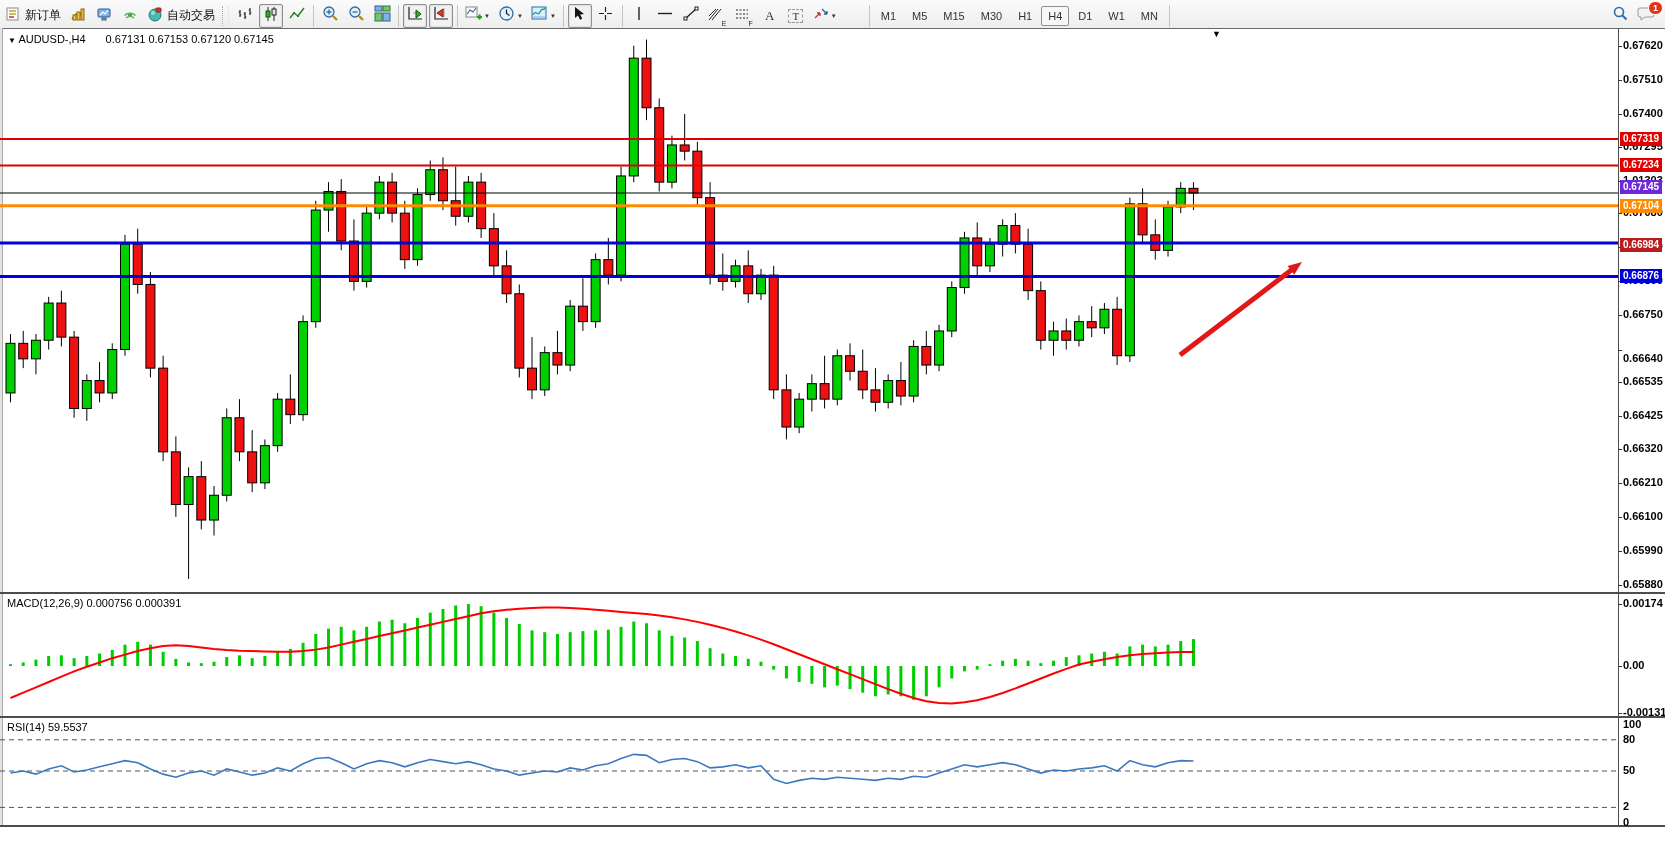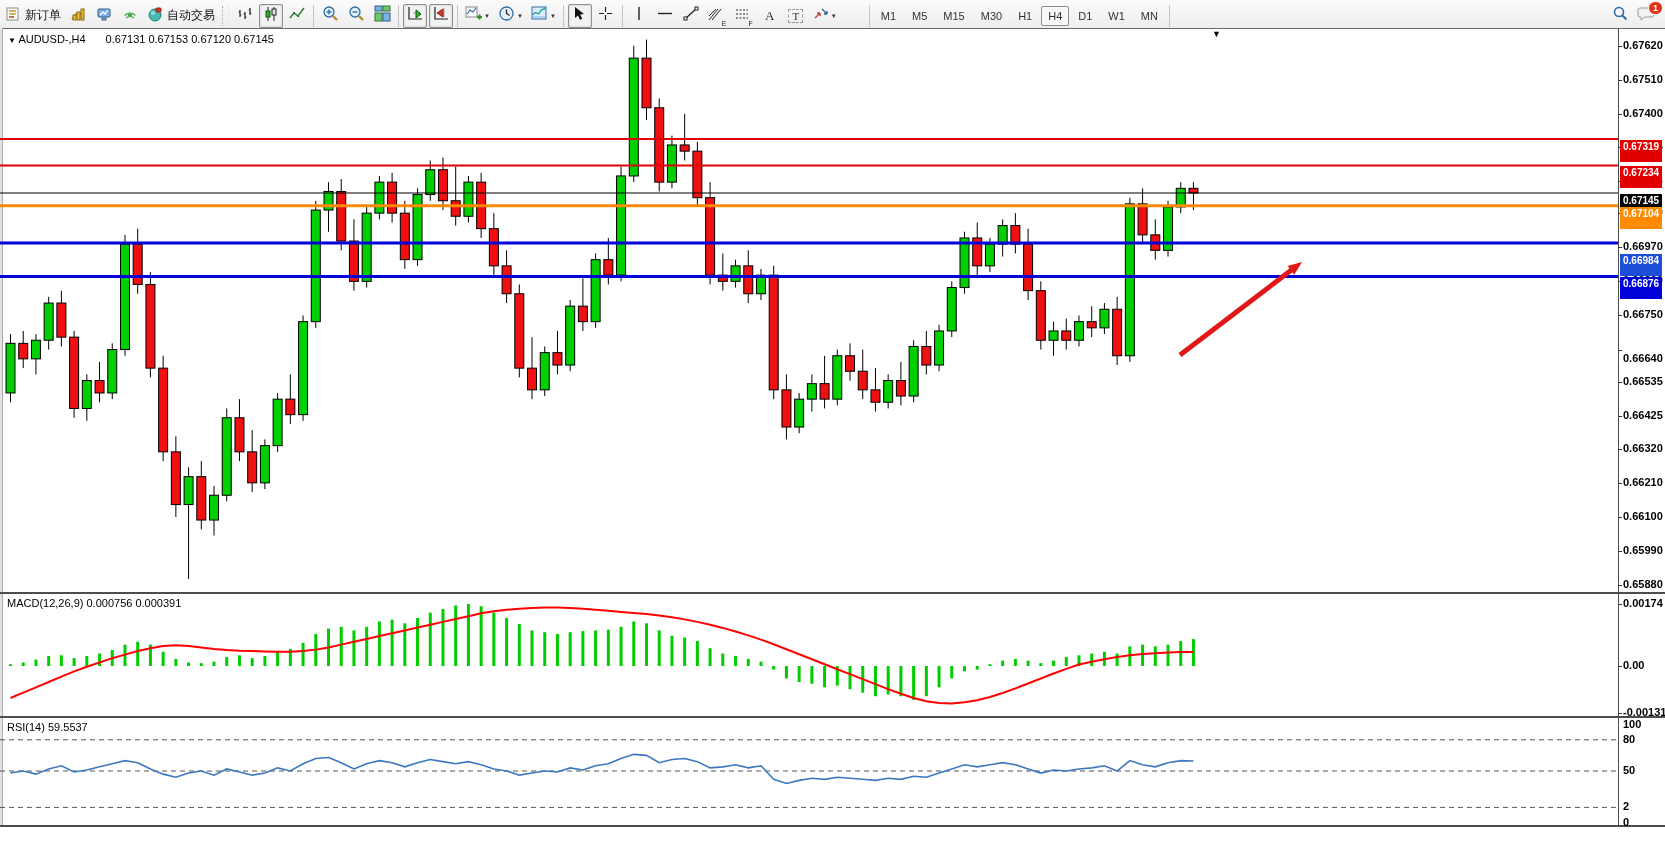--- a/index.html
+++ b/index.html
@@ -28,22 +28,22 @@
   #chart-title .sym{margin-right:20px;}
   #shift-marker{position:absolute;left:1212px;top:29px;font-size:9px;color:#000;}
   svg.panel{position:absolute;left:0;}
   #main-svg{top:30px;}
   #macd-svg{top:594px;}
   #rsi-svg{top:718px;}
   .hsep{position:absolute;left:0;width:1665px;height:2px;background:#4d4d4d;}
   #axis-v{position:absolute;left:1618px;top:28px;width:1px;height:799px;background:#4d4d4d;}
   .ptick{position:absolute;left:1623px;font-size:11px;font-weight:bold;color:#000;white-space:nowrap;}
   .pdash{position:absolute;left:1618px;width:4px;height:1px;background:#333;}
-  .tag{position:absolute;left:1620px;height:22px;line-height:14px;font-size:10px;font-weight:bold;
-       color:#fff;padding:0 3px;white-space:nowrap;margin-top:8px;}
+  .tag{position:absolute;left:1620px;height:14px;line-height:14px;font-size:10px;font-weight:bold;
+       color:#fff;padding:0 3px;white-space:nowrap;}
   .ind-label{position:absolute;left:7px;font-size:11px;color:#000;white-space:nowrap;}
   #time-strip{position:absolute;left:0;top:827px;width:1665px;height:20px;background:#fff;}
   .ttick{position:absolute;top:827px;width:1px;height:4px;background:#000;}
 </style>
 </head>
 <body>
 
 <div id="toolbar">
   <div class="tbtn">
     <span>
@@ -668,23 +668,23 @@
     <div class="pdash" style="top: 482.85px;"></div>
     <div class="ptick" style="top: 475.85px;">0.66210</div>
     <div class="pdash" style="top: 516.95px;"></div>
     <div class="ptick" style="top: 509.95px;">0.66100</div>
     <div class="pdash" style="top: 551.05px;"></div>
     <div class="ptick" style="top: 544.05px;">0.65990</div>
     <div class="pdash" style="top: 585.15px;"></div>
     <div class="ptick" style="top: 578.15px;">0.65880</div>
     <div class="tag" style="top: 132.06px; background: rgb(224, 0, 0);">0.67319</div>
     <div class="tag" style="top: 158.41px; background: rgb(224, 0, 0);">0.67234</div>
-    <div class="tag" style="top: 186px; background: #000000; text-align: center;">0.67145</div>
+    <div class="tag" style="top: 180px; background: #6d28d9; text-align: center;">0.67145</div>
     <div class="tag" style="top: 198.71px; background: rgb(255, 138, 0);">0.67104</div>
-    <div class="tag" style="top: 246px; background: #1d4ed8;">0.66984</div>
+    <div class="tag" style="top: 238px; background: #b91c1c;">0.66984</div>
     <div class="tag" style="top: 269.39px; background: rgb(0, 0, 216);">0.66876</div>
     <div class="pdash" style="top: 604.056px;"></div>
     <div class="ptick" style="top: 597.056px;">0.00174</div>
     <div class="pdash" style="top: 666px;"></div>
     <div class="ptick" style="top: 659px;">0.00</div>
     <div class="pdash" style="top: 712.778px;"></div>
     <div class="ptick" style="top: 705.778px;">-0.001314</div>
     <div class="ptick" style="top: 718px;">100</div>
     <div class="ptick" style="top: 732.8px;">80</div>
     <div class="ptick" style="top: 764px;">50</div>

